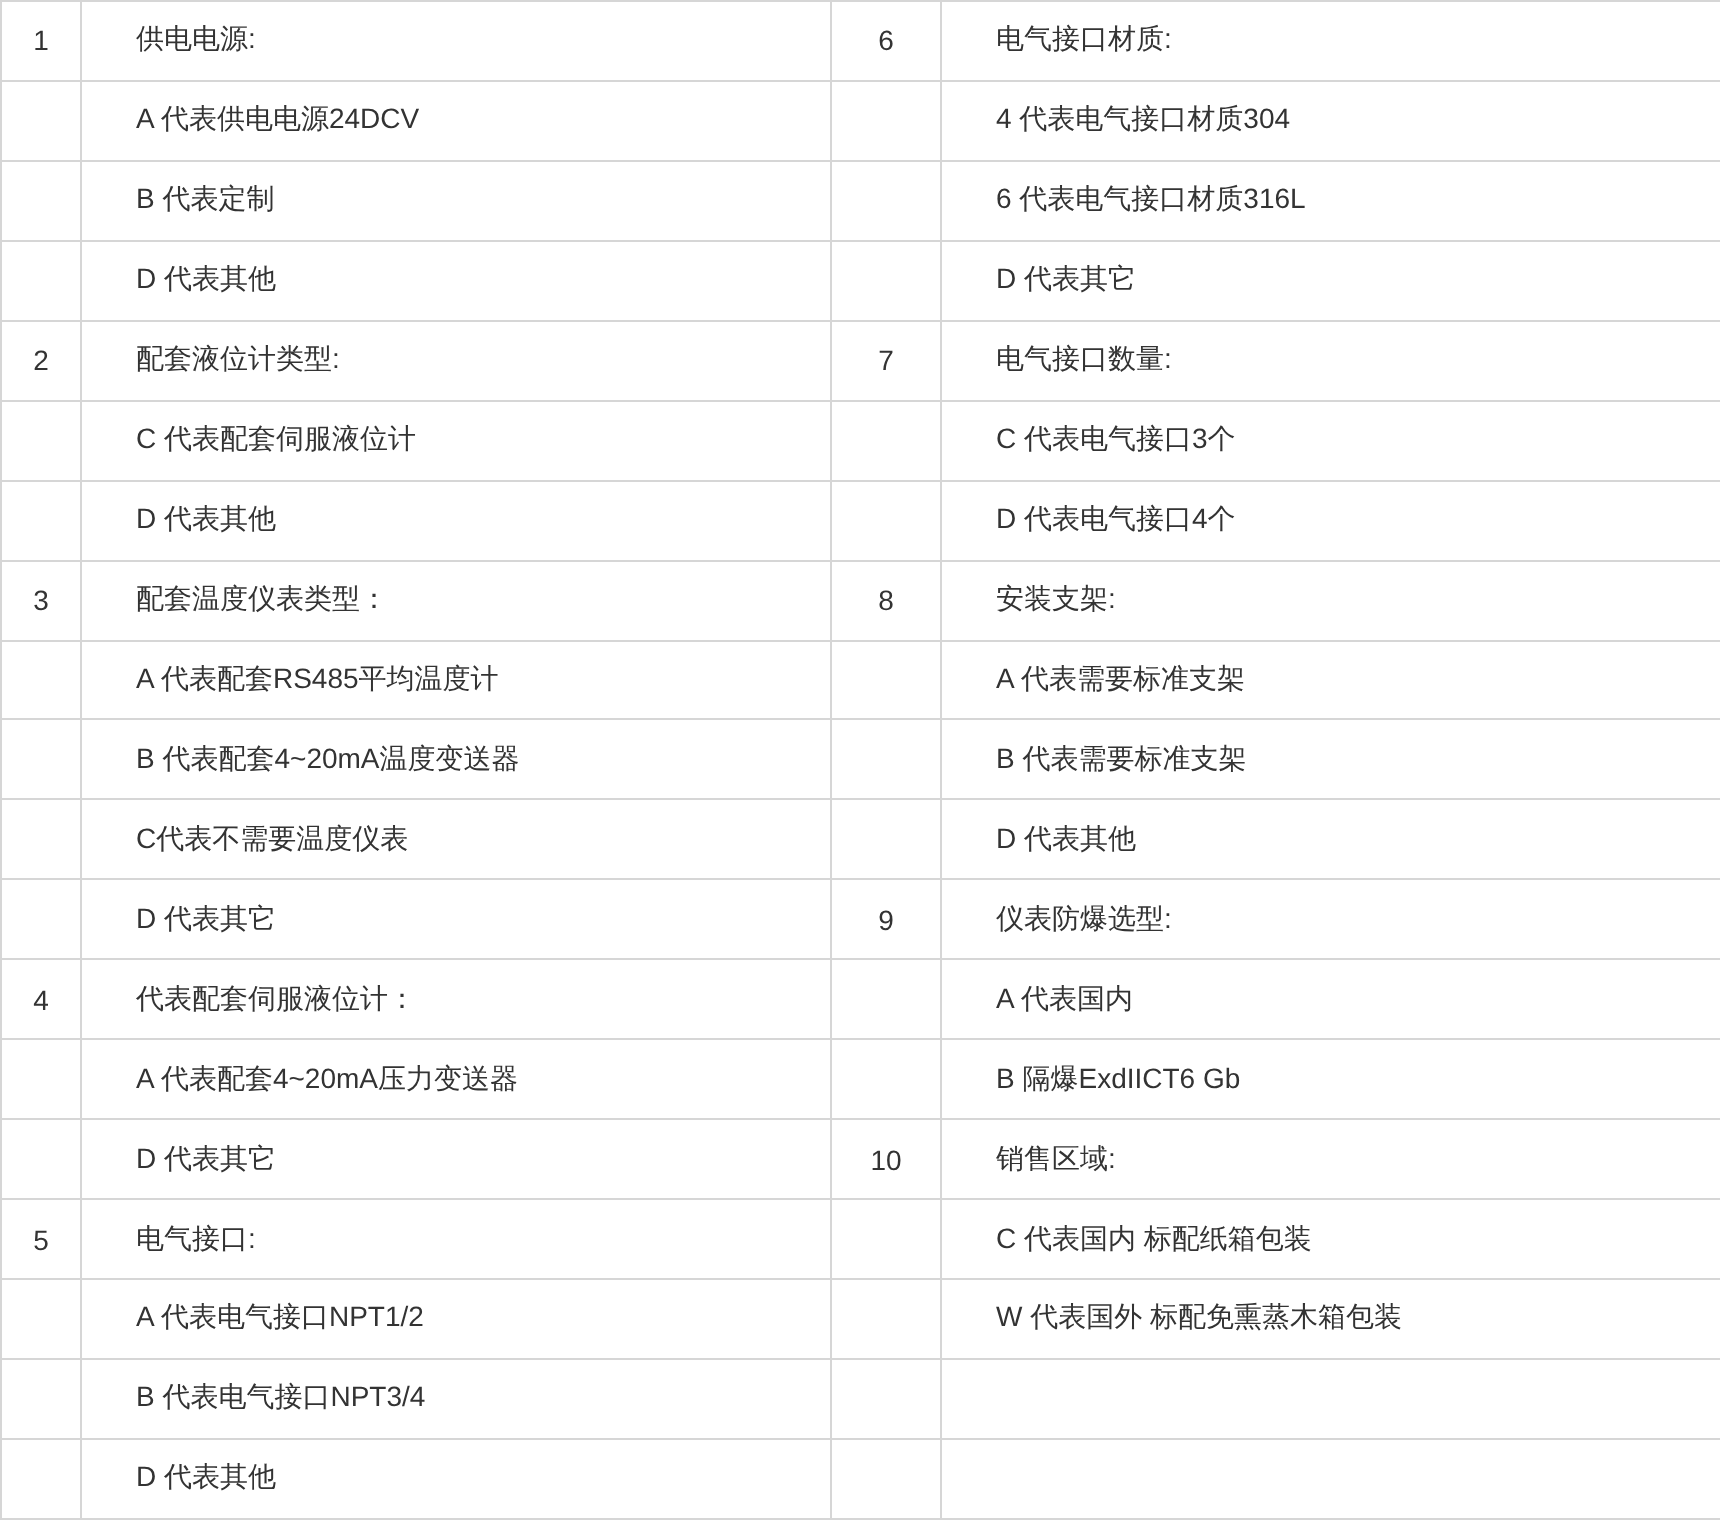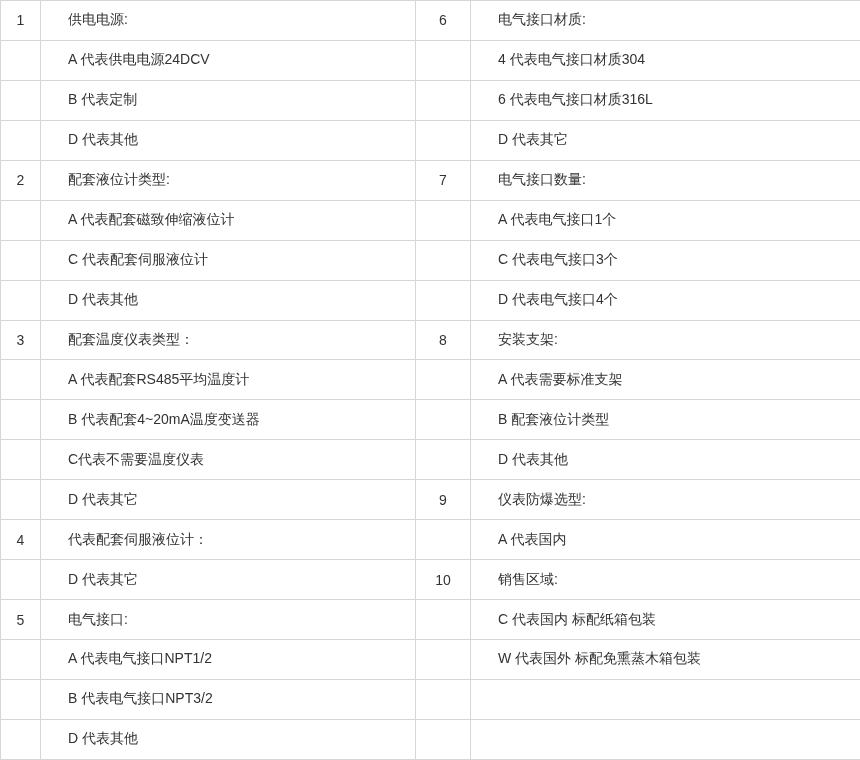--- a/index.html
+++ b/index.html
@@ -69,26 +69,20 @@
         <td class="txt">D 代表其它</td>
       </tr>
       <tr>
         <td class="num">2</td>
         <td class="txt">配套液位计类型:</td>
         <td class="num">7</td>
         <td class="txt">电气接口数量:</td>
       </tr>
       <tr>
         <td class="num"></td>
-        <td class="txt">A 代表配套磁致伸缩液位计</td>
-        <td class="num"></td>
-        <td class="txt">A 代表电气接口1个</td>
-      </tr>
-      <tr>
-        <td class="num"></td>
         <td class="txt">C 代表配套伺服液位计</td>
         <td class="num"></td>
         <td class="txt">C 代表电气接口3个</td>
       </tr>
       <tr>
         <td class="num"></td>
         <td class="txt">D 代表其他</td>
         <td class="num"></td>
         <td class="txt">D 代表电气接口4个</td>
       </tr>
@@ -101,21 +95,21 @@
       <tr>
         <td class="num"></td>
         <td class="txt">A 代表配套RS485平均温度计</td>
         <td class="num"></td>
         <td class="txt">A 代表需要标准支架</td>
       </tr>
       <tr>
         <td class="num"></td>
         <td class="txt">B 代表配套4~20mA温度变送器</td>
         <td class="num"></td>
-        <td class="txt">B 配套液位计类型</td>
+        <td class="txt">B 代表需要标准支架</td>
       </tr>
       <tr>
         <td class="num"></td>
         <td class="txt">C代表不需要温度仪表</td>
         <td class="num"></td>
         <td class="txt">D 代表其他</td>
       </tr>
       <tr>
         <td class="num"></td>
         <td class="txt">D 代表其它</td>
@@ -123,39 +117,45 @@
         <td class="txt">仪表防爆选型:</td>
       </tr>
       <tr>
         <td class="num">4</td>
         <td class="txt">代表配套伺服液位计：</td>
         <td class="num"></td>
         <td class="txt">A 代表国内</td>
       </tr>
       <tr>
         <td class="num"></td>
+        <td class="txt">A 代表配套4~20mA压力变送器</td>
+        <td class="num"></td>
+        <td class="txt">B 隔爆ExdIICT6 Gb</td>
+      </tr>
+      <tr>
+        <td class="num"></td>
         <td class="txt">D 代表其它</td>
         <td class="num">10</td>
         <td class="txt">销售区域:</td>
       </tr>
       <tr>
         <td class="num">5</td>
         <td class="txt">电气接口:</td>
         <td class="num"></td>
         <td class="txt">C 代表国内 标配纸箱包装</td>
       </tr>
       <tr>
         <td class="num"></td>
         <td class="txt">A 代表电气接口NPT1/2</td>
         <td class="num"></td>
         <td class="txt">W 代表国外 标配免熏蒸木箱包装</td>
       </tr>
       <tr>
         <td class="num"></td>
-        <td class="txt">B 代表电气接口NPT3/2</td>
+        <td class="txt">B 代表电气接口NPT3/4</td>
         <td class="num"></td>
         <td class="txt"></td>
       </tr>
       <tr>
         <td class="num"></td>
         <td class="txt">D 代表其他</td>
         <td class="num"></td>
         <td class="txt"></td>
       </tr>
     </tbody>

